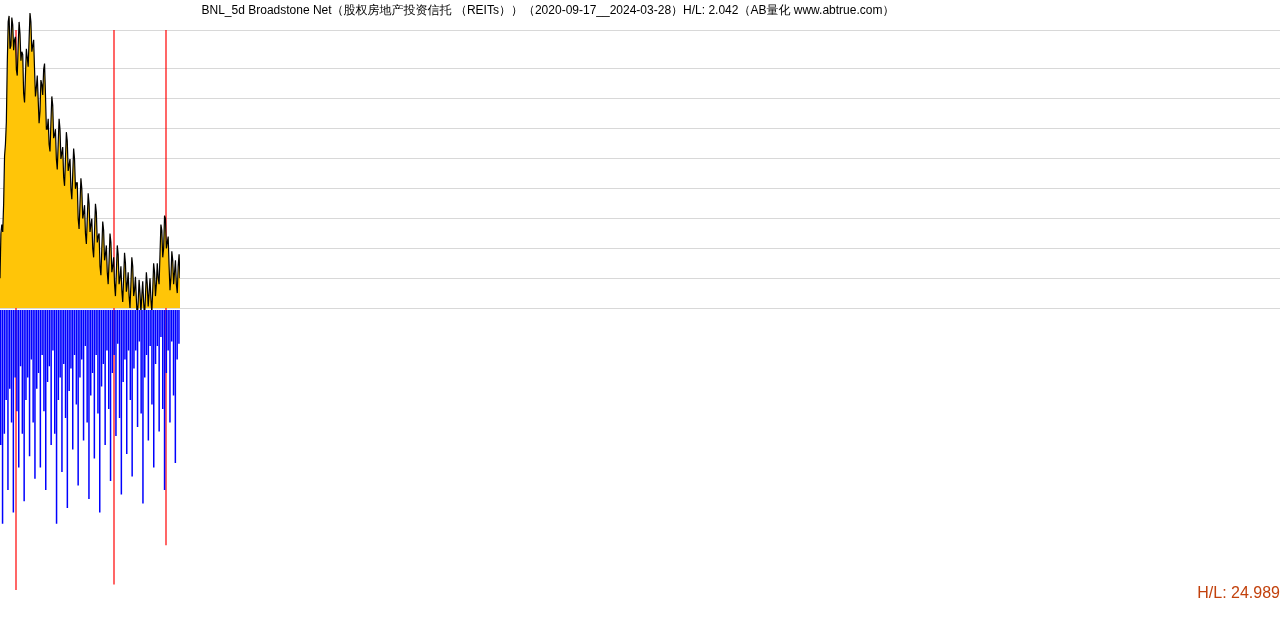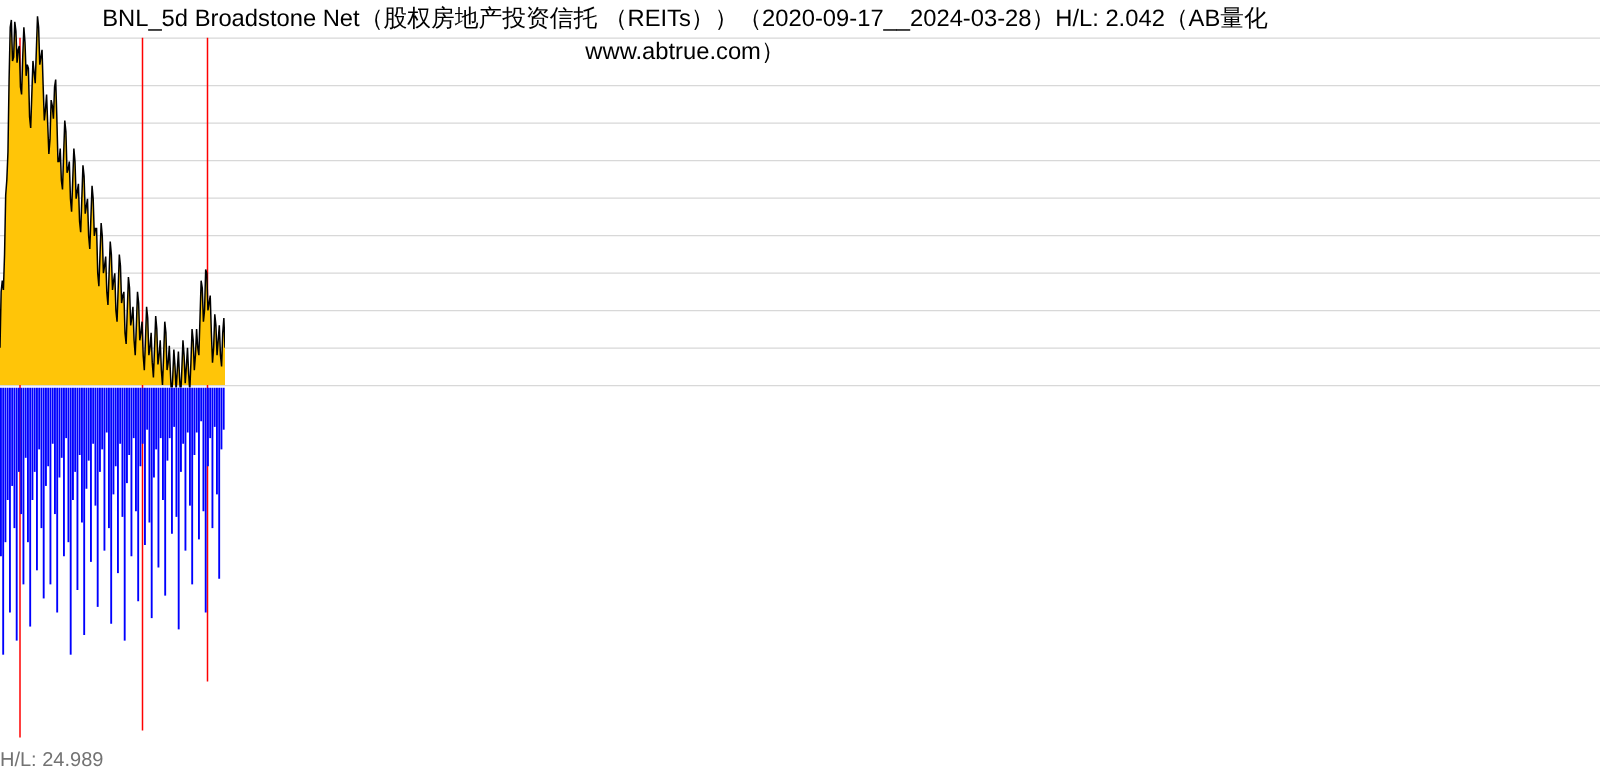--- a/index.html
+++ b/index.html
@@ -10,32 +10,32 @@
       font-family: Arial, "Microsoft YaHei", sans-serif;
       position: relative;
       overflow: hidden;
     }
     .title {
       position: absolute;
       top: 2px;
       left: 0;
       width: 1064px;
       text-align: center;
-      font-size: 19px;
+      font-size: 12px;
       color: #000;
       padding-left: 32px;
     }
     .footer {
       position: absolute;
-      bottom: 2px;
+      bottom: 18px;
       left: 0;
       width: 1280px;
-      text-align: left;
+      text-align: right;
       font-size: 16px;
-      color: #737373;
+      color: #c2410c;
     }
     .gridlines {
       position: absolute;
       top: 30px;
       left: 0;
       width: 1280px;
       height: 280px;
     }
     .gridlines .hline {
       position: absolute;

